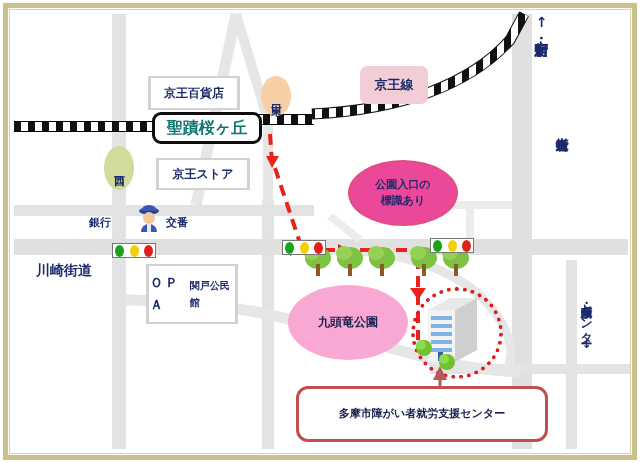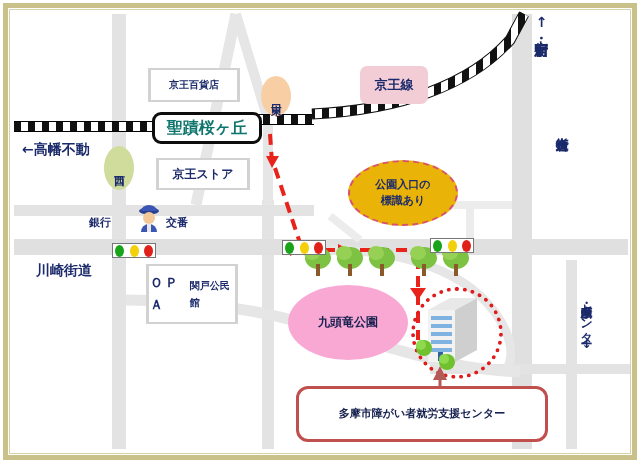--- a/index.html
+++ b/index.html
@@ -45,21 +45,21 @@
   
   .oval{position:absolute;border-radius:50%;display:flex;align-items:center;
         justify-content:center;color:#1b2a6b;font-weight:bold;}
   .oval span{writing-mode:vertical-rl;text-orientation:upright;line-height:1.0;}
 
   
   .tag{position:absolute;background:#f3cdd6;border-radius:7px;display:flex;
        align-items:center;justify-content:center;color:#1b2a6b;font-weight:bold;}
 
   
-  .note-ellipse{position:absolute;background:#eab308;border:2px dashed #d9536a;
+  .note-ellipse{position:absolute;background:#ec4899;border:2px dashed #d9536a;
        border-radius:50%;display:flex;flex-direction:column;align-items:center;
        justify-content:center;color:#1b2a6b;font-weight:bold;line-height:1.5;}
 
   
   .park{position:absolute;background:#f9a8d4;border-radius:50%;
        display:flex;align-items:center;justify-content:center;color:#15204f;font-weight:bold;}
 
   
   .callout{position:absolute;background:#ffffff;border:3px solid #c0504d;
        border-radius:12px;box-sizing:border-box;display:flex;flex-direction:column;
@@ -208,21 +208,21 @@
         <circle cx="444" cy="359" r="5" fill="#8fd94f"></circle>
       </g>
 
       <g>
         <line x1="440" y1="388" x2="440" y2="375" stroke="#b45a56" stroke-width="3"></line>
         <polygon points="440,366 433,380 447,380" fill="#b45a56"></polygon>
       </g>
     </svg>
   </div>
 
-  <div class="shopbox" style="left:148px;top:68px;width:92px;height:34px;font-size:10px;">
+  <div class="shopbox" style="left:148px;top:76px;width:92px;height:34px;font-size:12px;">
     <div class="inner">
         <span>京王百貨店</span>
       </div>
   </div>
 
   <div class="shopbox" style="left:156px;top:158px;width:94px;height:32px;font-size:12px;">
     <div class="inner">
         <span>京王ストア</span>
       </div>
   </div>
@@ -278,21 +278,20 @@
     <i style="background:#19a319;"></i>
     <i style="background:#f2d00a;"></i>
     <i style="background:#e0211a;"></i>
   </div>
   <div class="signal" style="left:430px;top:238px;width:44px;height:15px;">
     <i style="background:#19a319;"></i>
     <i style="background:#f2d00a;"></i>
     <i style="background:#e0211a;"></i>
   </div>
 
-  <div class="lbl" style="left:22px;top:141px;font-size:14px;">←高幡不動</div>
 
   <div class="lbl-v" style="left:534px;top:14px;font-size:14px;">↑新宿・府中</div>
 
   <div class="lbl-v" style="left:555px;top:128px;font-size:13px;">鎌倉街道</div>
 
   <div class="lbl" style="left:36px;top:262px;font-size:14px;font-family:Liberation Serif, serif;">川崎街道</div>
 
   <div class="lbl-v" style="left:580px;top:296px;font-size:12px;">永山・多摩センター↓</div>
 
   <div class="callout" style="left:296px;top:386px;width:252px;height:56px;">

